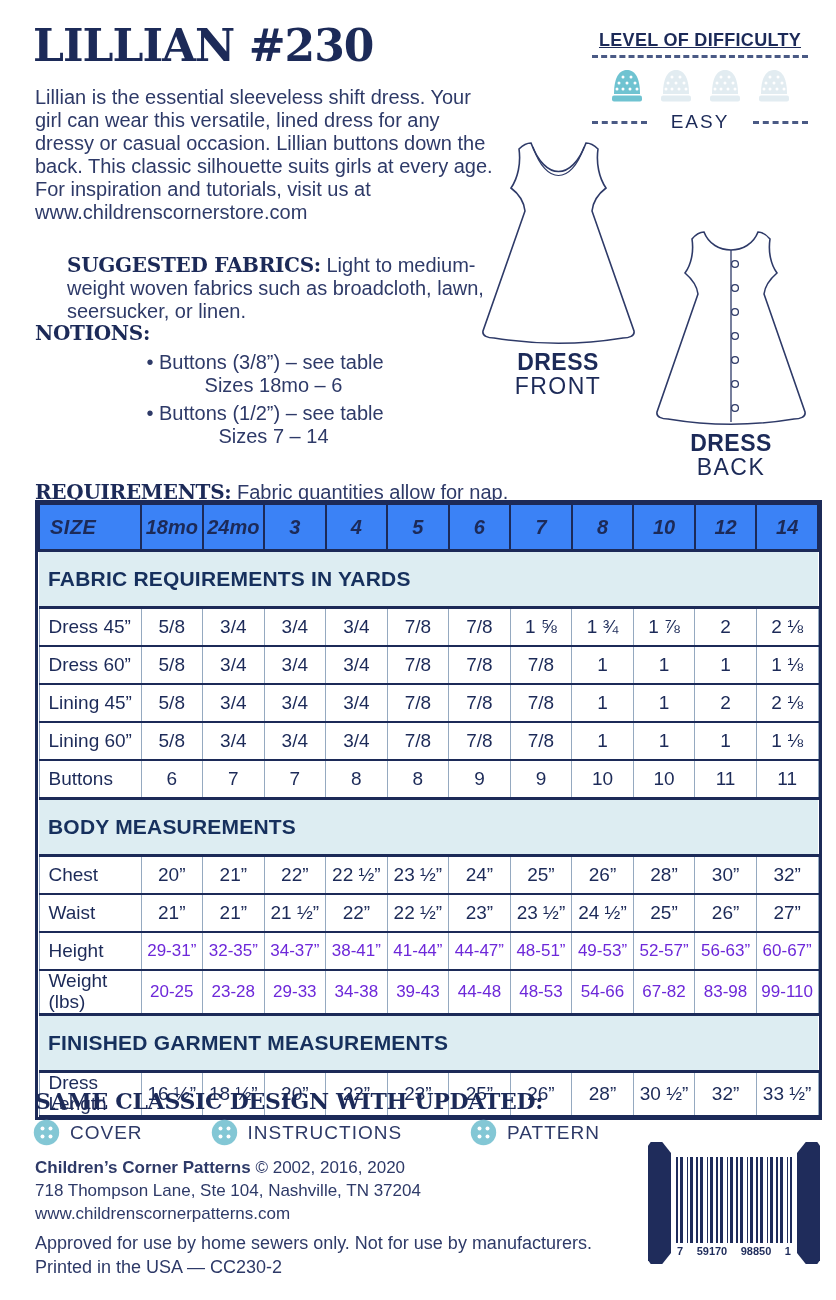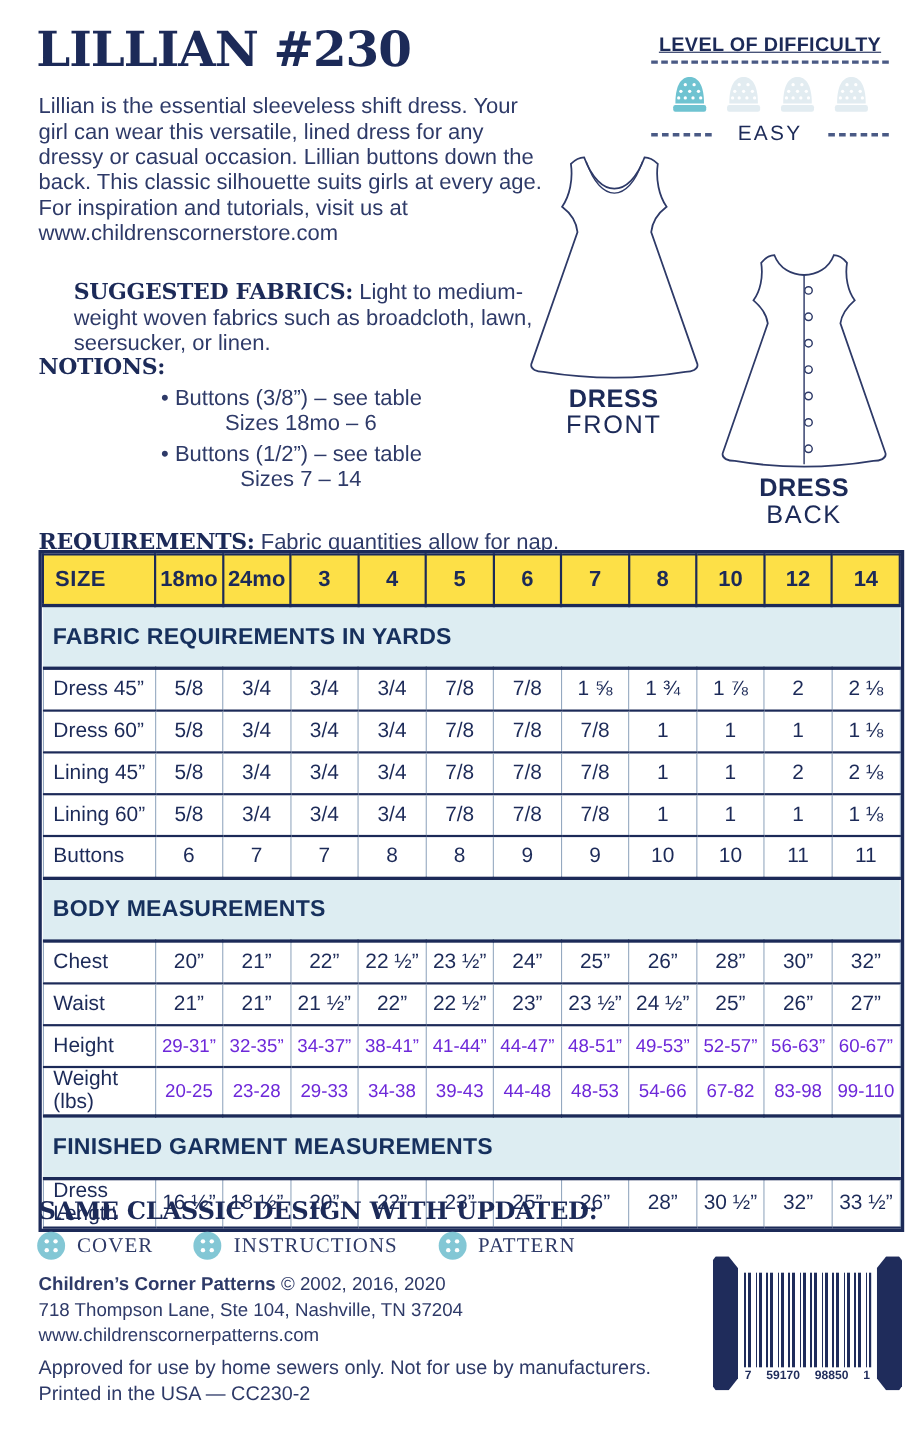--- a/index.html
+++ b/index.html
@@ -44,39 +44,39 @@
   .notions .heading { margin-bottom:6px; }
   .notion-item { margin-top:5px;text-align:center; }
   .notion-line2 { padding-left:17px; }
   .req { position:absolute; left:35px; top:460px; width:540px; font-size:20px; }
 
   
   .table-wrap { position:absolute; left:35px; top:500px; width:781px; border:3px solid #1c2a58; background:#fff; }
   table { width:100%; border-collapse:collapse; table-layout:fixed; }
   col.label-col { width:102px; }
   th {
-    background:#fde047; border:2px solid #1c2a58; color:#1c2a58;
-    font-size:20px; font-weight:700; height:44px; padding:0;
+    background:#3b82f6; border:2px solid #1c2a58; color:#1c2a58;
+    font-size:20px; font-weight:700; height:44px; padding:0;font-style:italic;
   }
   th.corner { text-align:left; padding-left:10px; letter-spacing:0.5px; }
   tr.section-row td {
     background:#ddedf2; border:3px solid #1c2a58; border-left:none; border-right:none;
     font-weight:700; font-size:21px; letter-spacing:0.2px; color:#16305d;
     text-align:left; padding:9px 0 9px 9px;
   }
   td {
     border:1px solid #95a9c0; border-top:2px solid #1c2a58; border-bottom:2px solid #1c2a58;
     text-align:center; font-size:19px; height:36px; color:#1c2a58; padding:0;
   }
   td.label { text-align:left; padding-left:9px; white-space:pre-line; line-height:1.1; }
   tr.muted td:not(.label) { color:#6d28d9; font-size:17px; font-weight:400; }
 
   
   .updated-heading { position:absolute; left:35px; top:1088px; font-size:22px; }
-  .updated-items { position:absolute; left:33px; top:1119px; display:flex; gap:36px; align-items:center;font-family:Liberation Serif, serif; }
+  .updated-items { position:absolute; left:33px; top:1119px; display:flex; gap:68px; align-items:center; }
   .u-item { display:flex; align-items:center; gap:10px; font-size:19px; letter-spacing:1px; color:#2e3a68; }
 
   .publisher { position:absolute; left:35px; top:1156px; font-size:17px; line-height:23px; }
   .publisher .name { font-weight:700; }
   .legal { position:absolute; left:35px; top:1231px; font-size:18px; line-height:24px; }
 
   
   .barcode { position:absolute; left:648px; top:1142px; width:172px; height:122px; display:flex; }
   .flange { width:23px; background:#1f2c5b; flex:none; }
   .flange.left  { clip-path:polygon(0 3%, 12% 0, 62% 0, 100% 9%, 100% 91%, 62% 100%, 12% 100%, 0 97%); }

